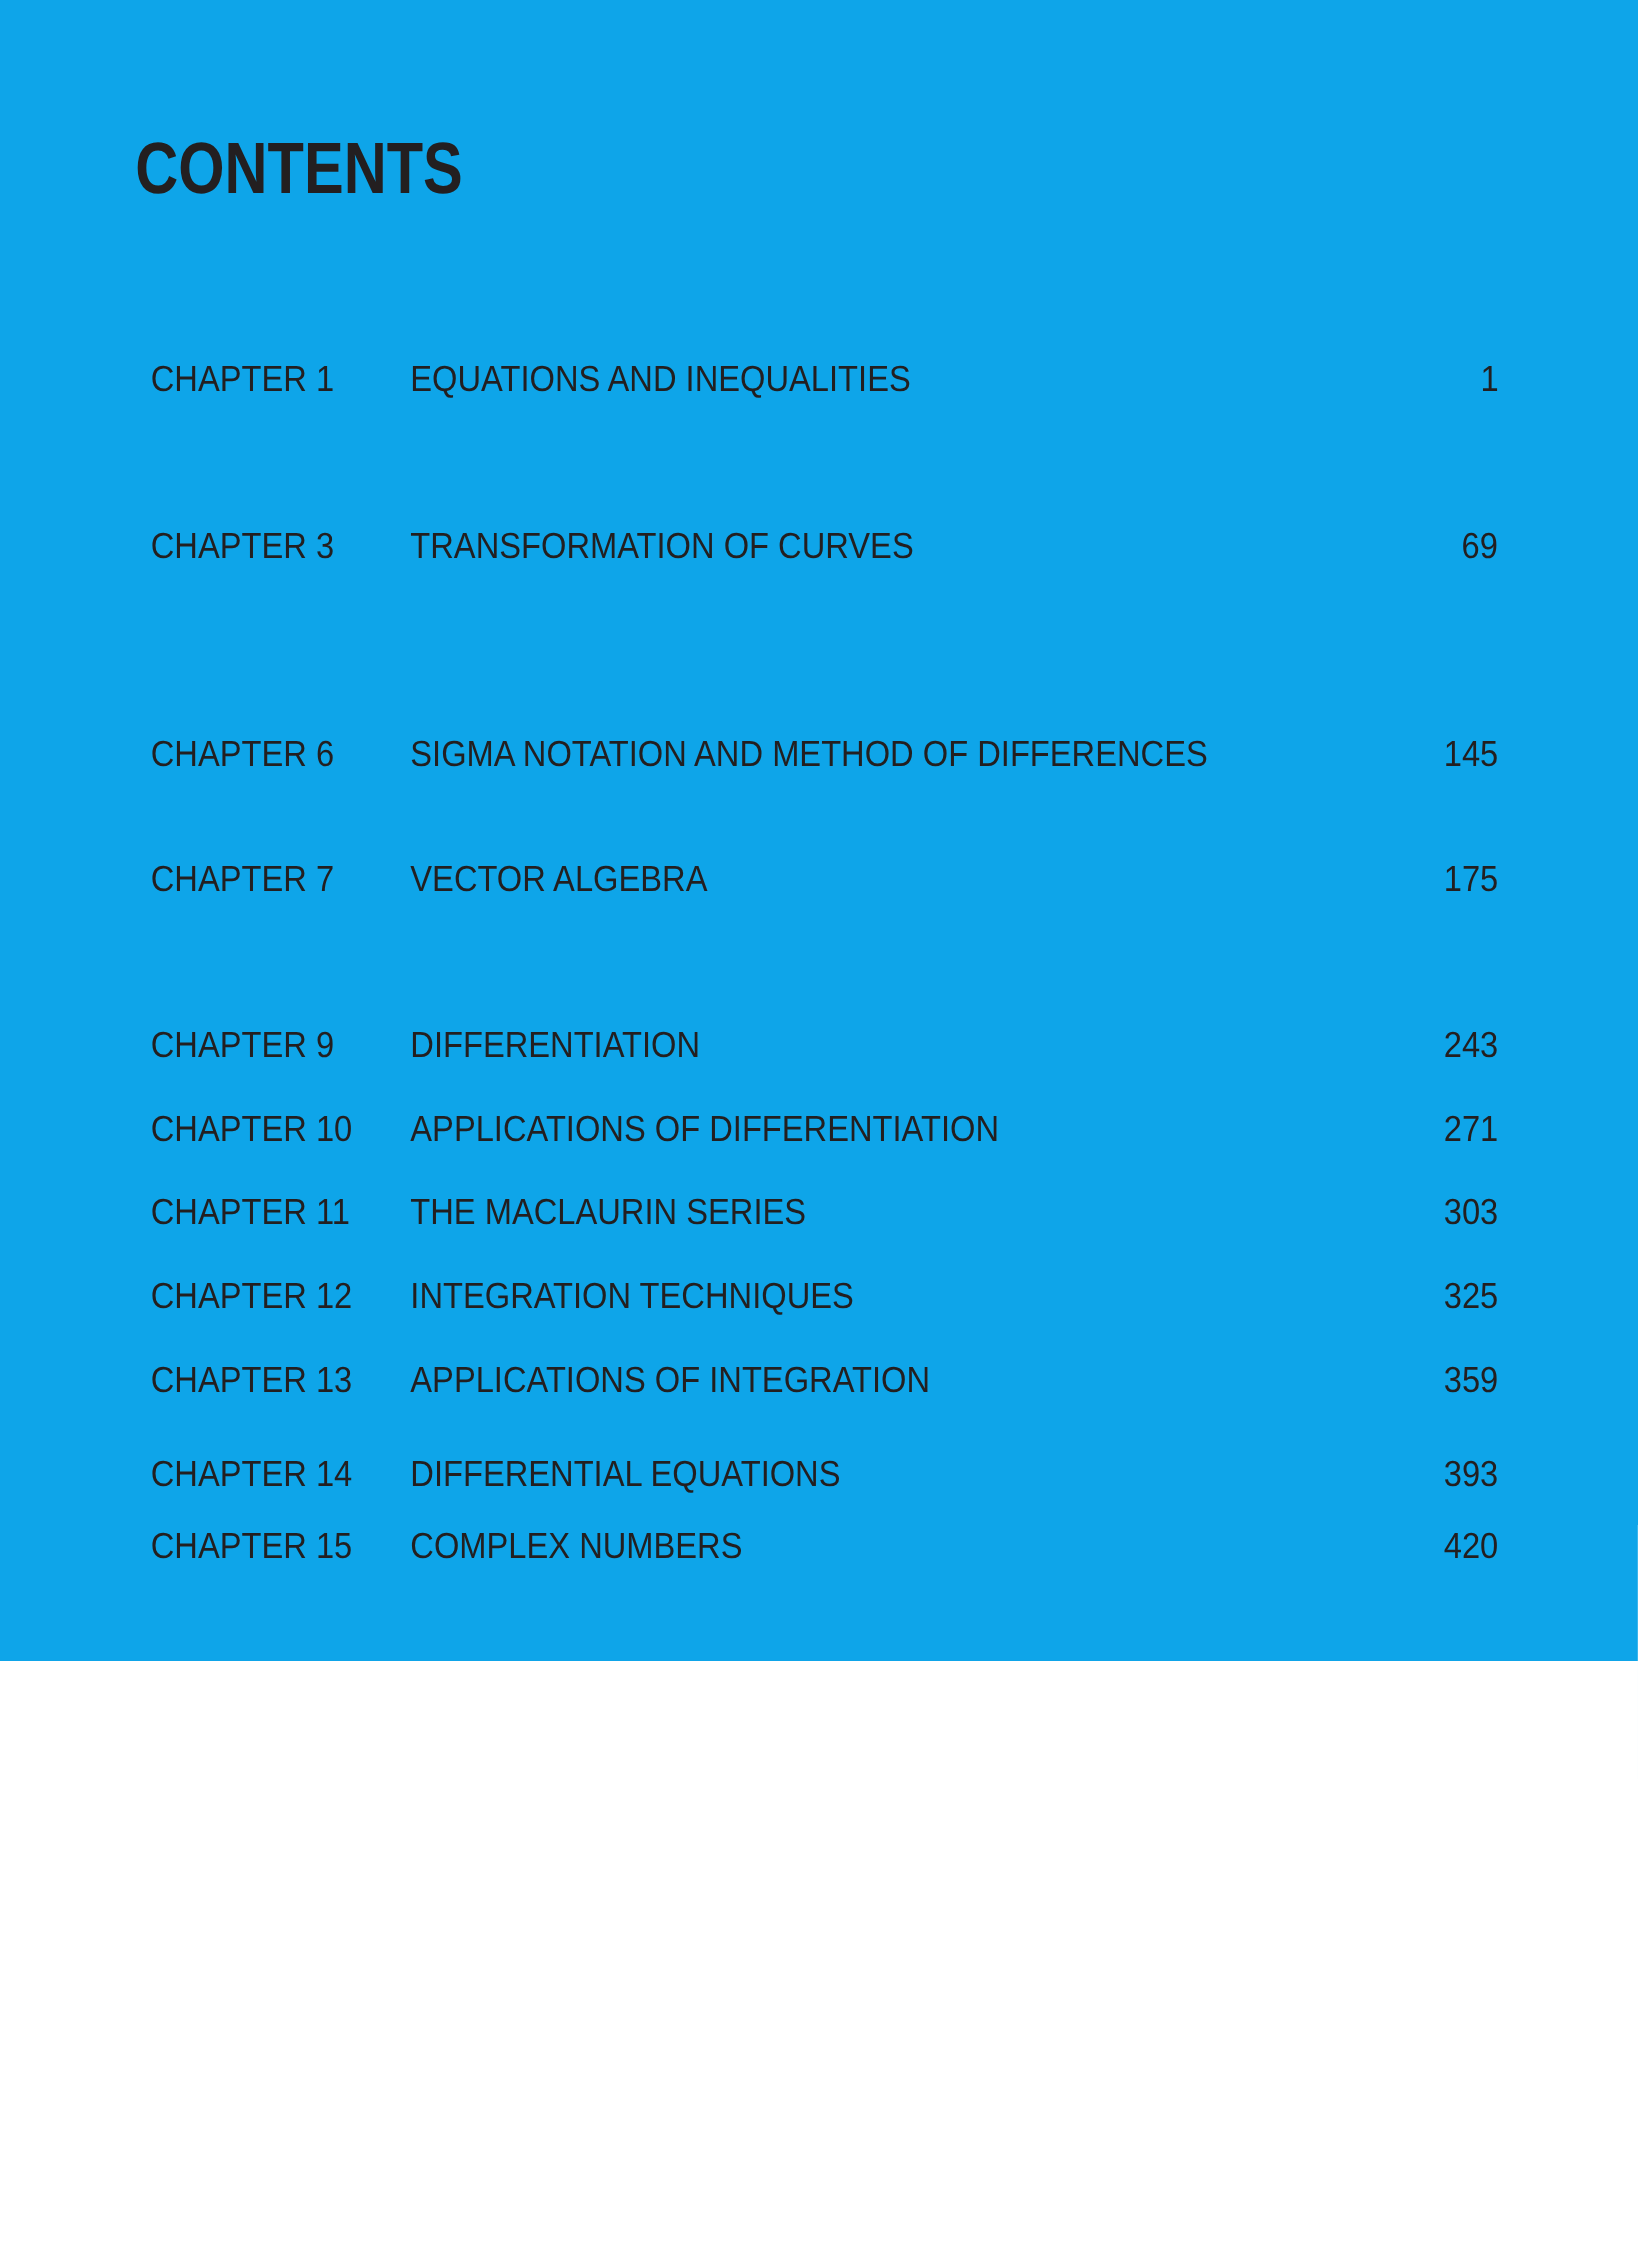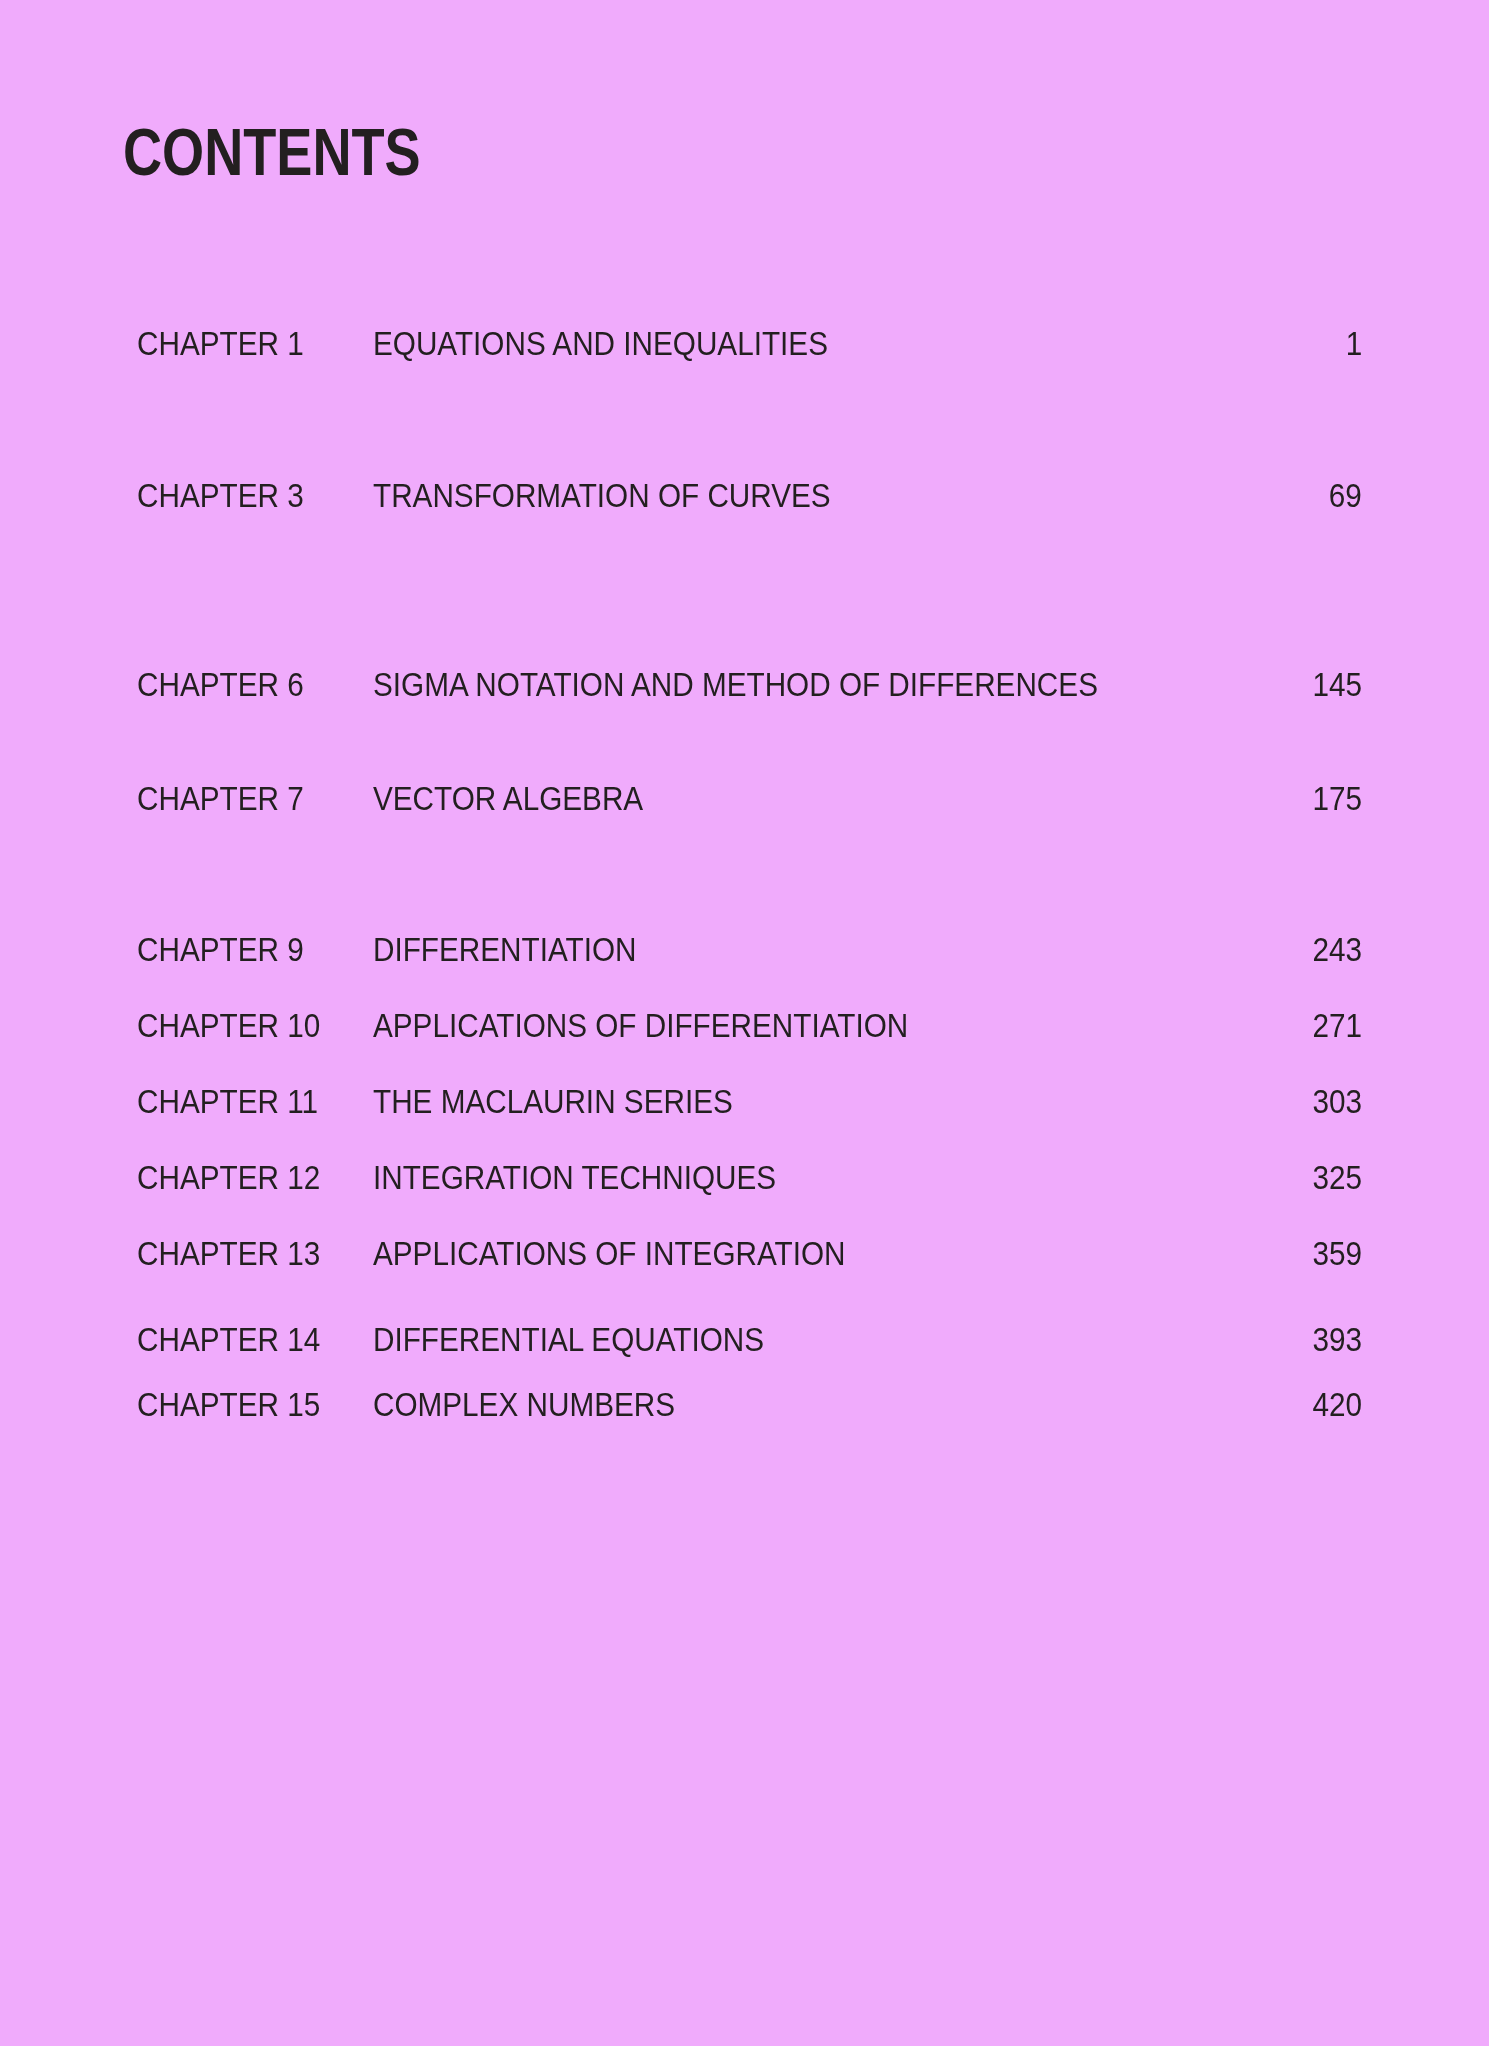--- a/index.html
+++ b/index.html
@@ -12,22 +12,22 @@
       height: 2046px;
       position: relative;
       overflow: hidden;
       font-family: "Liberation Sans", "DejaVu Sans", sans-serif;
       color: #231f20;
     }
     .page {
       position: absolute;
       left: 0; top: 0;
       width: 1489px;
-      height: 2046px;
-      background: #f0abfc;
+      height: 1510px;
+      background: #0ea5e9;
     }
     .toc-title {
       position: absolute;
       left: 123px;
       top: 115px;
       margin: 0;
       font-size: 66px;
       font-weight: bold;
       line-height: 1.149;
       letter-spacing: 0px;

